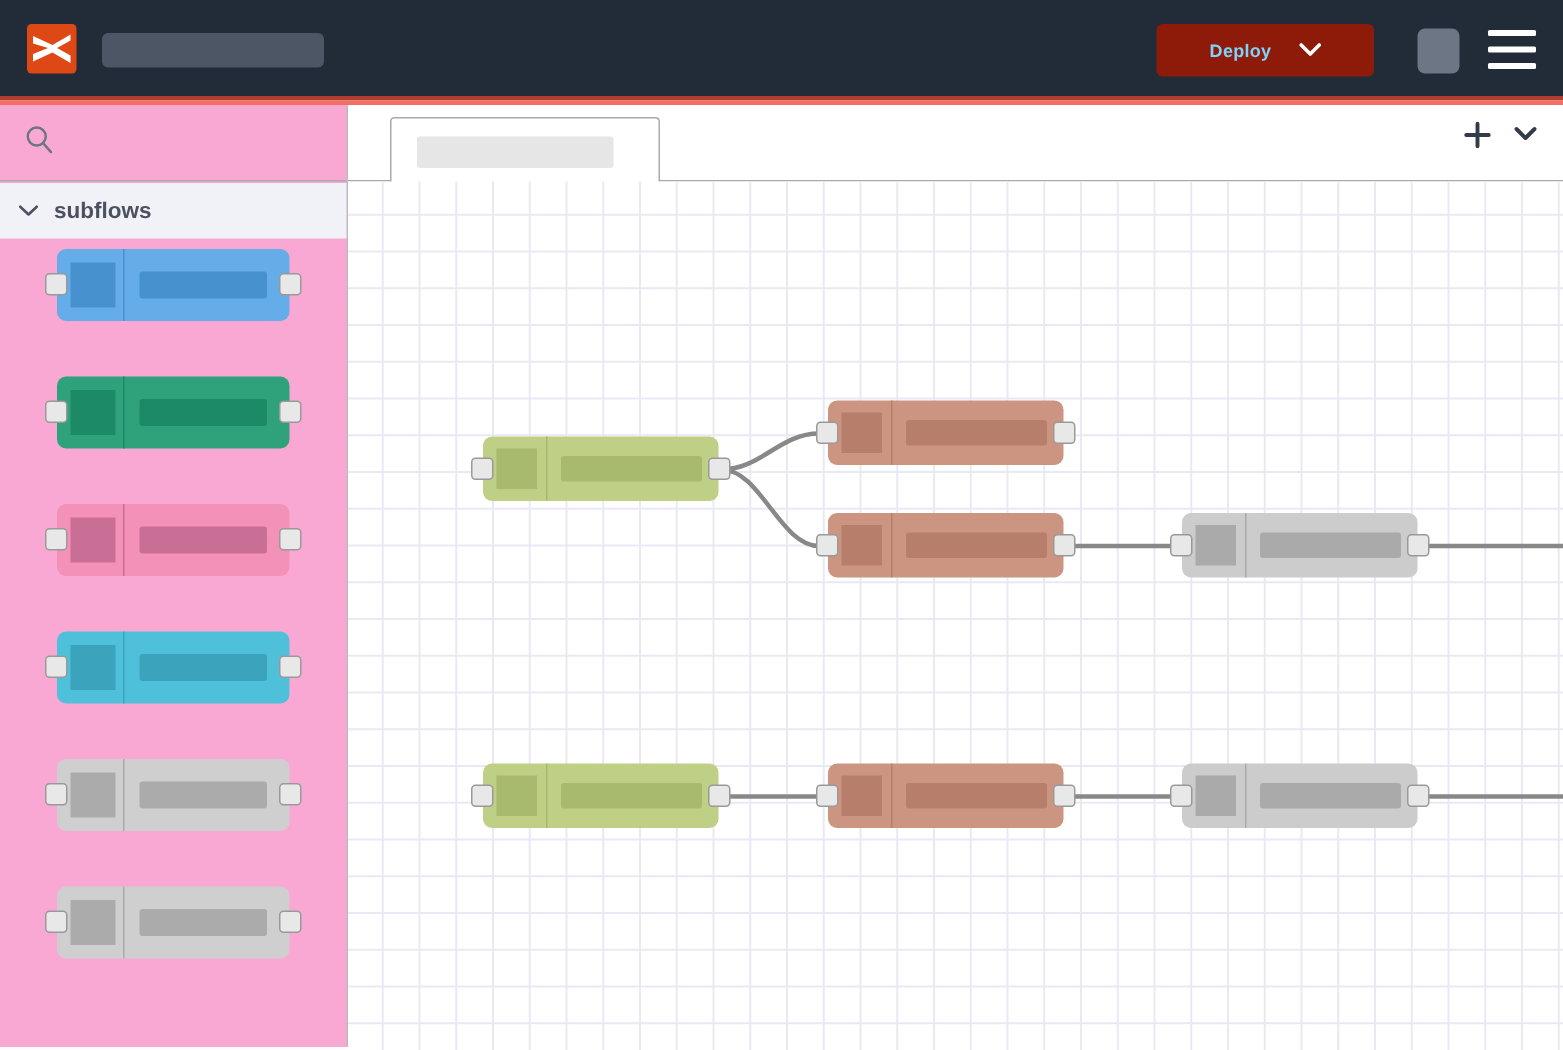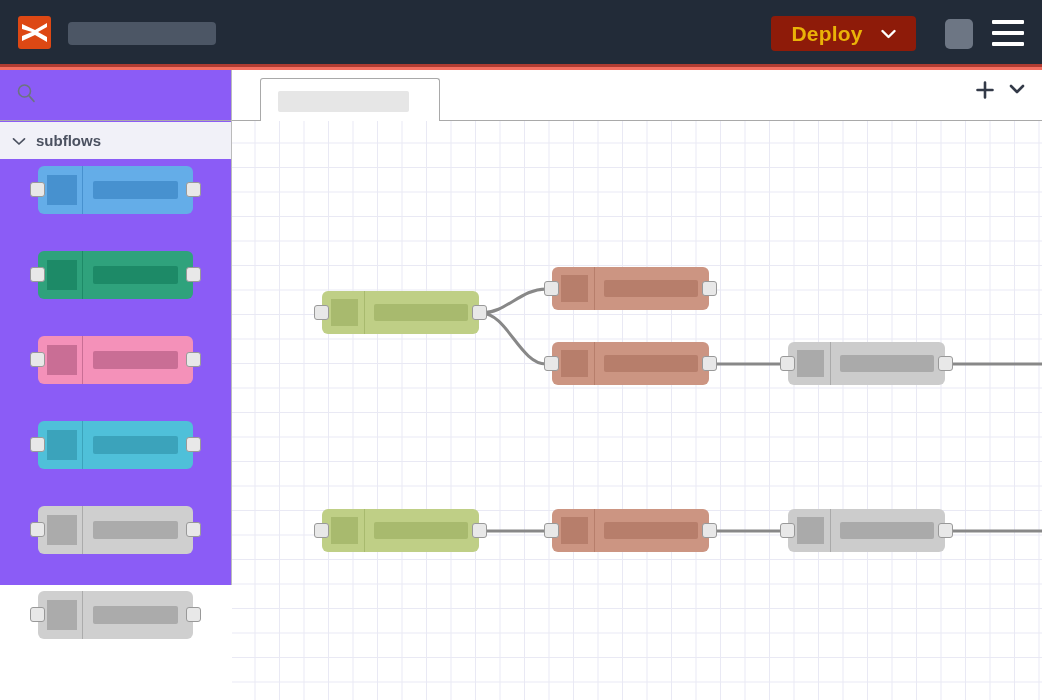--- a/index.html
+++ b/index.html
@@ -39,41 +39,41 @@
     background: #4c5665; border-radius: 4px;
   }
   .deploy-btn {
     position: absolute; right: 126px; top: 16px;
     height: 35px; width: 145px;
     background: #8e1b09; border-radius: 4px;
     display: flex; align-items: center; justify-content: center;
     gap: 18px; cursor: pointer;
   }
   .deploy-label {
-    color: #eab308; font-size: 21px; font-weight: bold;
+    color: #7dd3fc; font-size: 12px; font-weight: bold;
     letter-spacing: .2px;
   }
   .deploy-caret { display: block; }
   .header-user-btn {
     position: absolute; right: 69px; top: 19px;
     width: 28px; height: 30px;
     background: #6d7684; border-radius: 5px; cursor: pointer;
   }
   .header-menu-btn {
     position: absolute; right: 18px; top: 20px;
     width: 32px; height: 26px; cursor: pointer;
     display: flex; flex-direction: column; justify-content: space-between;
   }
   .header-menu-btn i { display: block; height: 4px; background: #ffffff; border-radius: 1px; }
 
   
   .palette {
     position: absolute; left: 0; top: 70px;
-    width: 232px; height: 515px;
-    background: #8b5cf6;
+    width: 232px; height: 628px;
+    background: #f9a8d4;
     border-right: 1px solid #bbbbbb;
   }
   .palette-search {
     position: absolute; left: 0; top: 0;
     width: 231px; height: 51px;
     border-bottom: 1px solid #aaaaaa;
     display: flex; align-items: center;
   }
   .search-icon { margin-left: 16px; cursor: text; }
   .palette-category {

